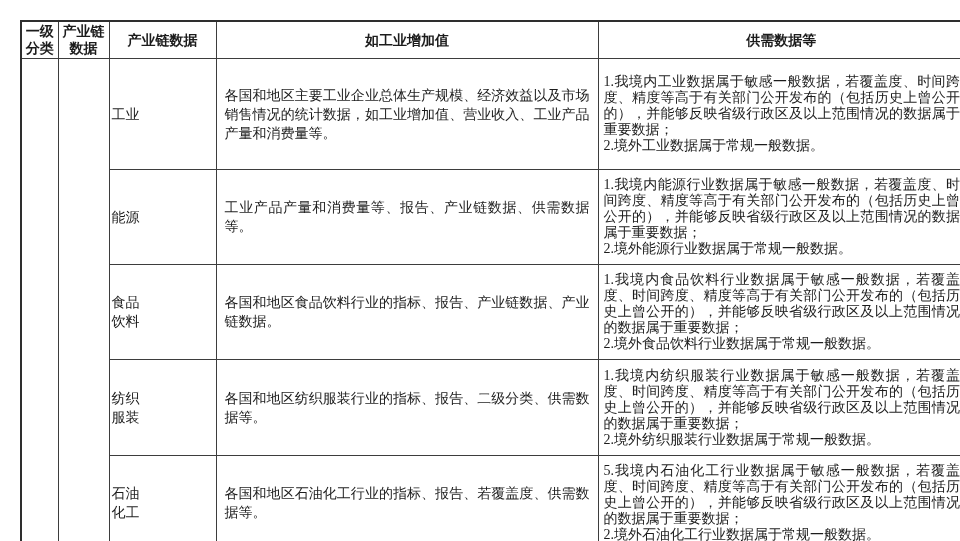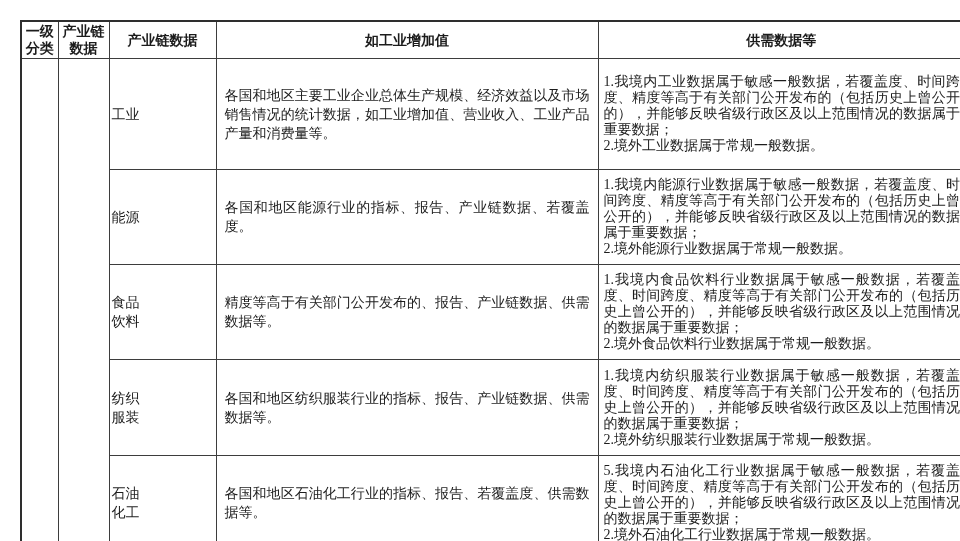--- a/index.html
+++ b/index.html
@@ -93,35 +93,35 @@
       <tr class="row-1">
         <td class="lvl12" rowspan="5"></td>
         <td class="lvl12" rowspan="5"></td>
         <td class="lvl3">工业</td>
         <td class="desc">各国和地区主要工业企业总体生产规模、经济效益以及市场销售情况的统计数据，如工业增加值、营业收入、工业产品产量和消费量等。</td>
         <td class="minlvl">1.我境内工业数据属于敏感一般数据，若覆盖度、时间跨度、精度等高于有关部门公开发布的（包括历史上曾公开的），并能够反映省级行政区及以上范围情况的数据属于重要数据；
 2.境外工业数据属于常规一般数据。</td>
       </tr>
       <tr class="row-2">
         <td class="lvl3">能源</td>
-        <td class="desc">各国和地区能源行业的指标、报告、产业链数据、若覆盖度。</td>
+        <td class="desc">工业产品产量和消费量等、报告、产业链数据、供需数据等。</td>
         <td class="minlvl">1.我境内能源行业数据属于敏感一般数据，若覆盖度、时间跨度、精度等高于有关部门公开发布的（包括历史上曾公开的），并能够反映省级行政区及以上范围情况的数据属于重要数据；
 2.境外能源行业数据属于常规一般数据。</td>
       </tr>
       <tr class="row-3">
         <td class="lvl3">食品
 饮料</td>
-        <td class="desc">精度等高于有关部门公开发布的、报告、产业链数据、供需数据等。</td>
+        <td class="desc">各国和地区食品饮料行业的指标、报告、产业链数据、产业链数据。</td>
         <td class="minlvl">1.我境内食品饮料行业数据属于敏感一般数据，若覆盖度、时间跨度、精度等高于有关部门公开发布的（包括历史上曾公开的），并能够反映省级行政区及以上范围情况的数据属于重要数据；
 2.境外食品饮料行业数据属于常规一般数据。</td>
       </tr>
       <tr class="row-4">
         <td class="lvl3">纺织
 服装</td>
-        <td class="desc">各国和地区纺织服装行业的指标、报告、产业链数据、供需数据等。</td>
+        <td class="desc">各国和地区纺织服装行业的指标、报告、二级分类、供需数据等。</td>
         <td class="minlvl">1.我境内纺织服装行业数据属于敏感一般数据，若覆盖度、时间跨度、精度等高于有关部门公开发布的（包括历史上曾公开的），并能够反映省级行政区及以上范围情况的数据属于重要数据；
 2.境外纺织服装行业数据属于常规一般数据。</td>
       </tr>
       <tr class="row-5">
         <td class="lvl3">石油
 化工</td>
         <td class="desc">各国和地区石油化工行业的指标、报告、若覆盖度、供需数据等。</td>
         <td class="minlvl">5.我境内石油化工行业数据属于敏感一般数据，若覆盖度、时间跨度、精度等高于有关部门公开发布的（包括历史上曾公开的），并能够反映省级行政区及以上范围情况的数据属于重要数据；
 2.境外石油化工行业数据属于常规一般数据。</td>
       </tr>

